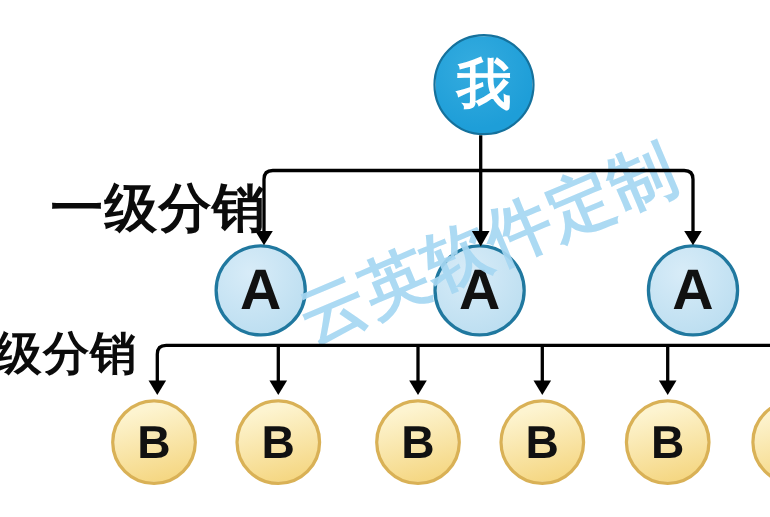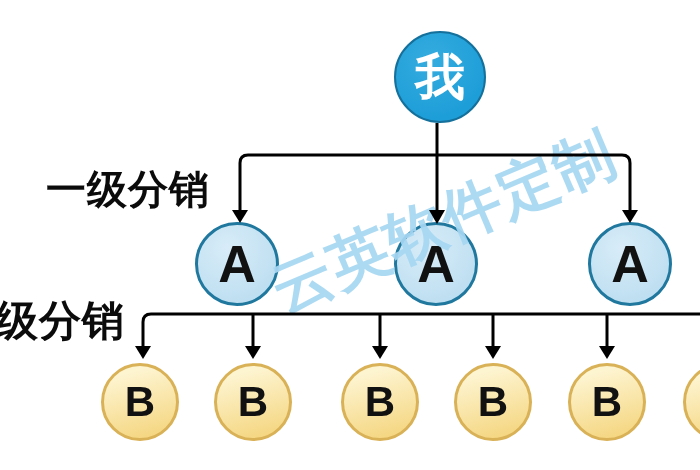--- a/index.html
+++ b/index.html
@@ -31,21 +31,21 @@
     background:linear-gradient(165deg, var(--b-fill-light) 15%, var(--b-fill) 90%);
     border:3px solid var(--b-border);
     color:#111;font-size:42px;font-weight:800;
   }
   
   .caption{
     position:absolute;z-index:4;color:#0b0b0b;
     font-family:"DejaVu Serif","Liberation Serif",serif;
     font-weight:700;white-space:nowrap;letter-spacing:1px;
   }
-  .caption-l1{left:46px;top:168px;font-size:40px;line-height:42px;}
+  .caption-l1{left:46px;top:168px;font-size:48px;line-height:42px;}
   .caption-l2{left:-4px;top:299px;font-size:42px;line-height:44px;}
   
   .watermark{
     position:absolute;z-index:2;left:254px;top:190px;width:380px;height:64px;
     transform:rotate(-23deg);transform-origin:center;
     color:var(--watermark);opacity:.92;
     font-size:60px;line-height:64px;font-weight:700;letter-spacing:1px;
     white-space:nowrap;text-align:center;pointer-events:none;
   }
   

